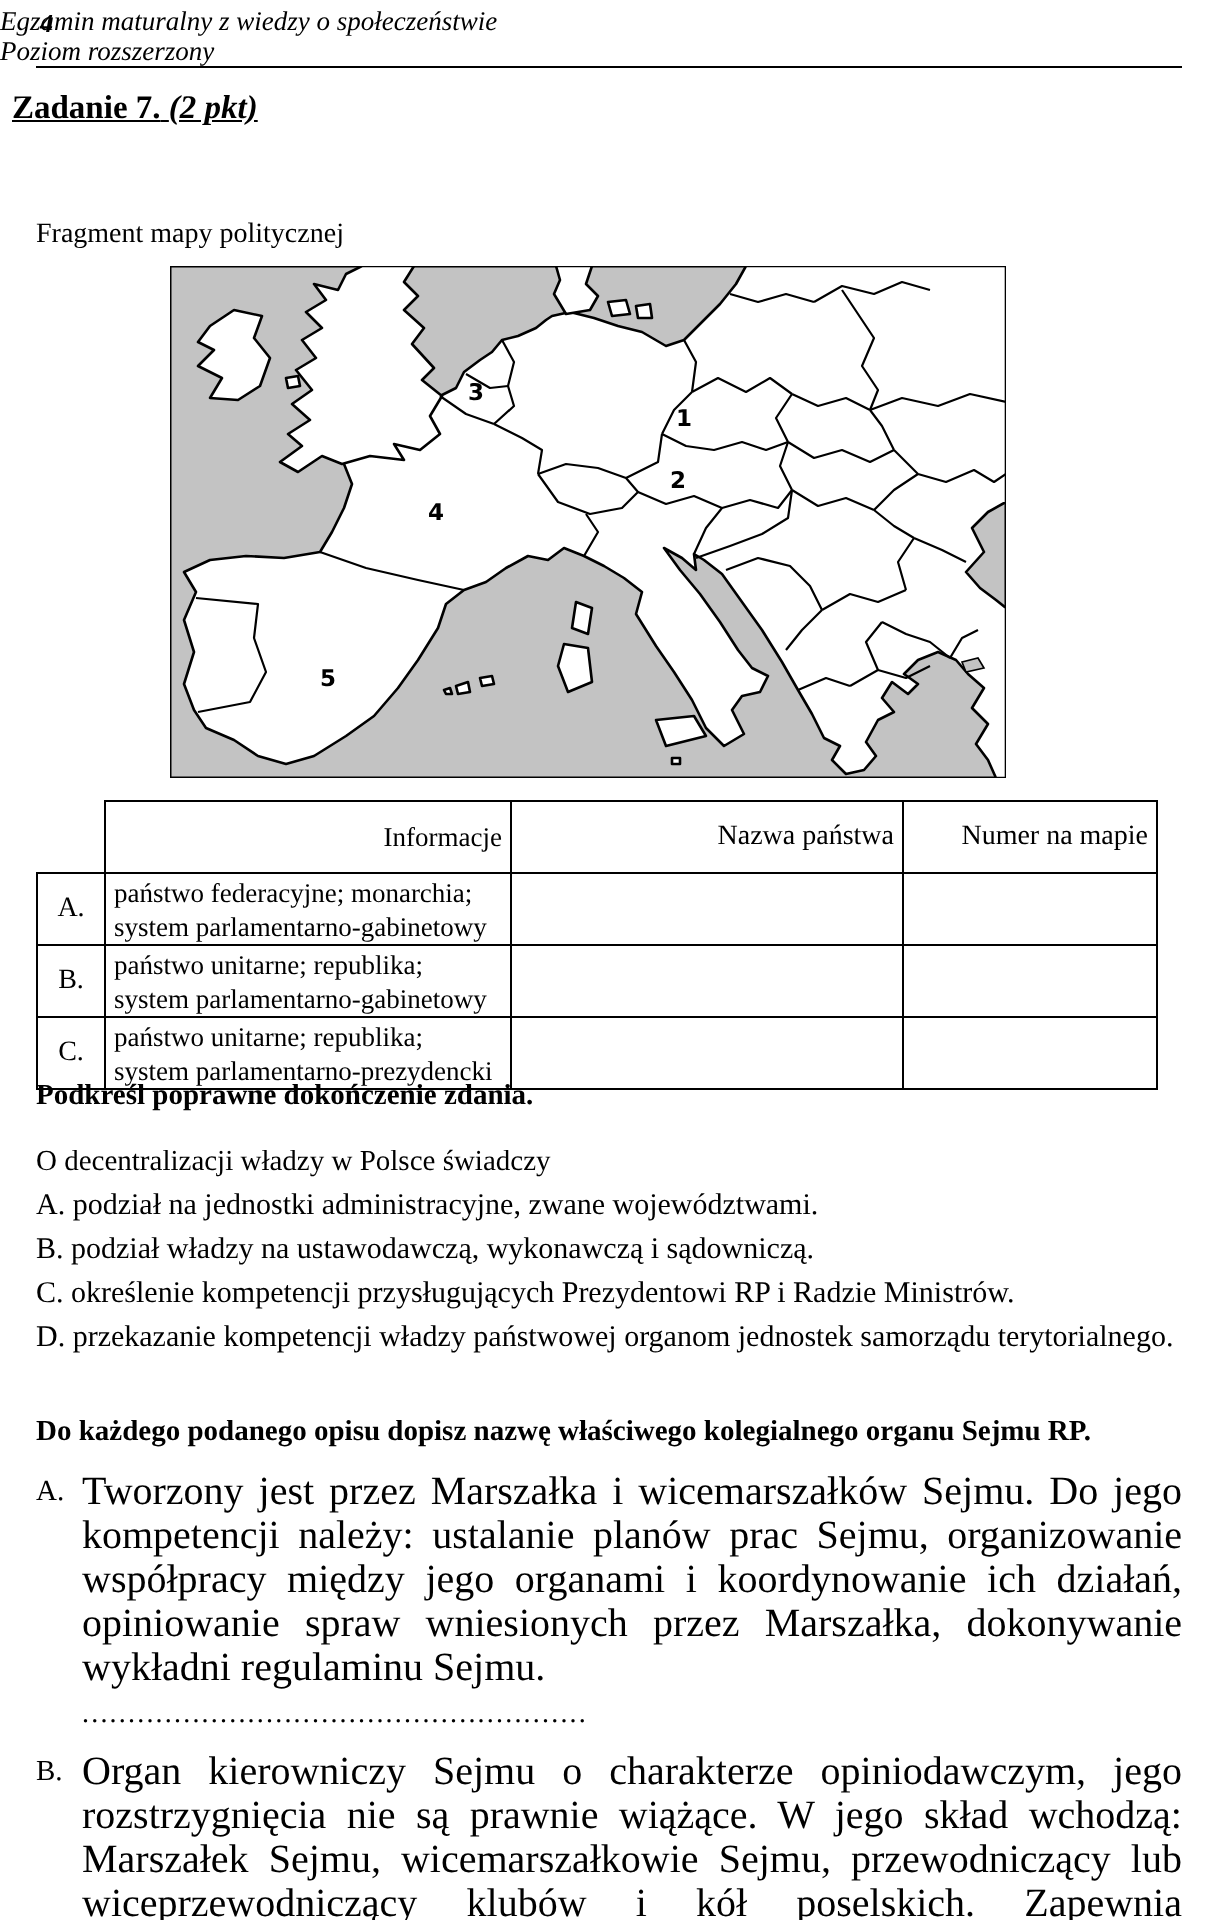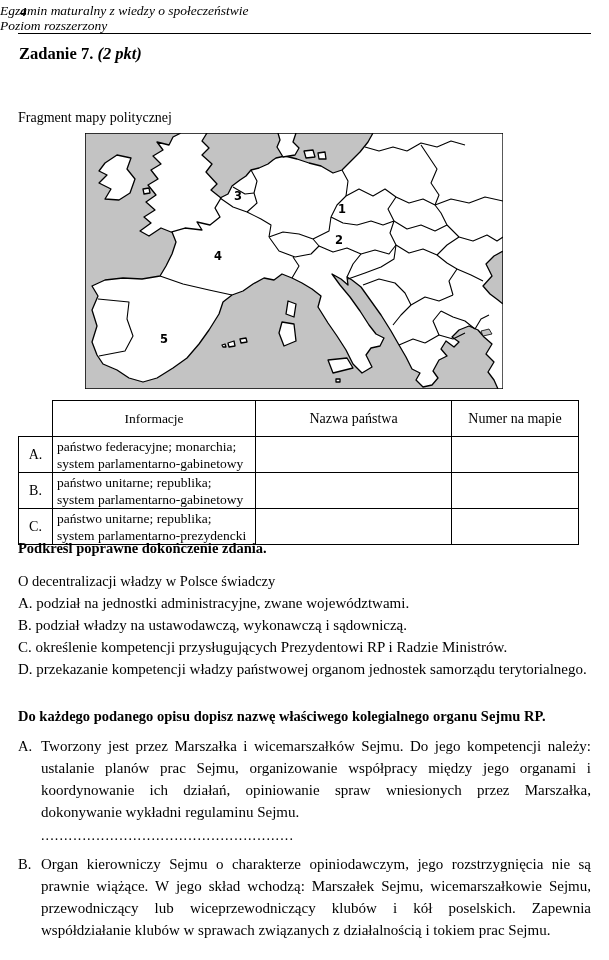--- a/index.html
+++ b/index.html
@@ -8,42 +8,42 @@
   
   .hdr-pageno{position:absolute;left:20px;top:4px;font-size:13px;font-weight:bold;font-style:italic;}
   .hdr-titles{position:absolute;left:0;top:3px;width:609px;font-style:italic;font-size:13.5px;line-height:15px;}
   .hdr-rule{position:absolute;left:18px;top:33px;width:573px;height:0;border-top:1.6px solid #000;}
   
   .task-heading{font-size:16.5px;font-weight:bold;line-height:20px;}
   .task-heading .pts{font-style:italic;}
   .bold-instr{font-size:14.5px;font-weight:bold;line-height:21px;text-align:justify;}
   .body-text{font-size:14.5px;line-height:22px;}
   
-  .task7{position:absolute;left:19px;top:44px;width:573px;}
+  .task7{position:absolute;left:6px;top:44px;width:573px;text-decoration:underline;}
   .map-caption{position:absolute;left:18px;top:110px;font-size:14px;}
   .mapwrap{position:absolute;left:85px;top:133px;width:418px;height:256px;}
   .mapwrap svg{display:block;}
   
   .t7table{position:absolute;left:18px;top:400px;border-collapse:collapse;font-size:14px;}
   .t7table td{border:1.2px solid #000;padding:0 4px;vertical-align:middle;}
   .t7table td.noborder{border:none;}
-  .t7table .hcell{text-align:center;height:21px;}
+  .t7table .hcell{text-align:right;height:21px;}
   .t7table .lcell{text-align:center;width:25px;}
   .t7table .icell{width:194px;font-size:13.5px;line-height:17px;height:35px;}
   .t7table .ccell{width:187px;margin-top:24px;}
   .t7table .ncell{width:118px;}
   
   .task8{position:absolute;left:18px;top:538px;width:573px;}
   .task8 .stem{margin-top:11px;font-family:Liberation Serif, serif;}
   .opt{font-size:15px;line-height:22px;}
   
   .task9{position:absolute;left:18px;top:706px;width:573px;}
   .t9item{display:flex;margin-top:8px;}
   .t9label{width:23px;flex:none;font-size:14.5px;line-height:22px;}
-  .t9text{flex:1;font-size:15px;line-height:22px;text-align:justify;text-align-last:left;}
+  .t9text{flex:1;font-size:20px;line-height:22px;text-align:justify;text-align-last:left;}
   .answer-line{margin:4px 0 2px 23px;font-size:14px;letter-spacing:1.1px;white-space:nowrap;overflow:hidden;line-height:18px;}
 </style>
 </head>
 <body>
 
 <div class="page">
 
   <div class="hdr-pageno">4</div>
   <div class="hdr-titles">
     <div>Egzamin maturalny z wiedzy o społeczeństwie</div>

